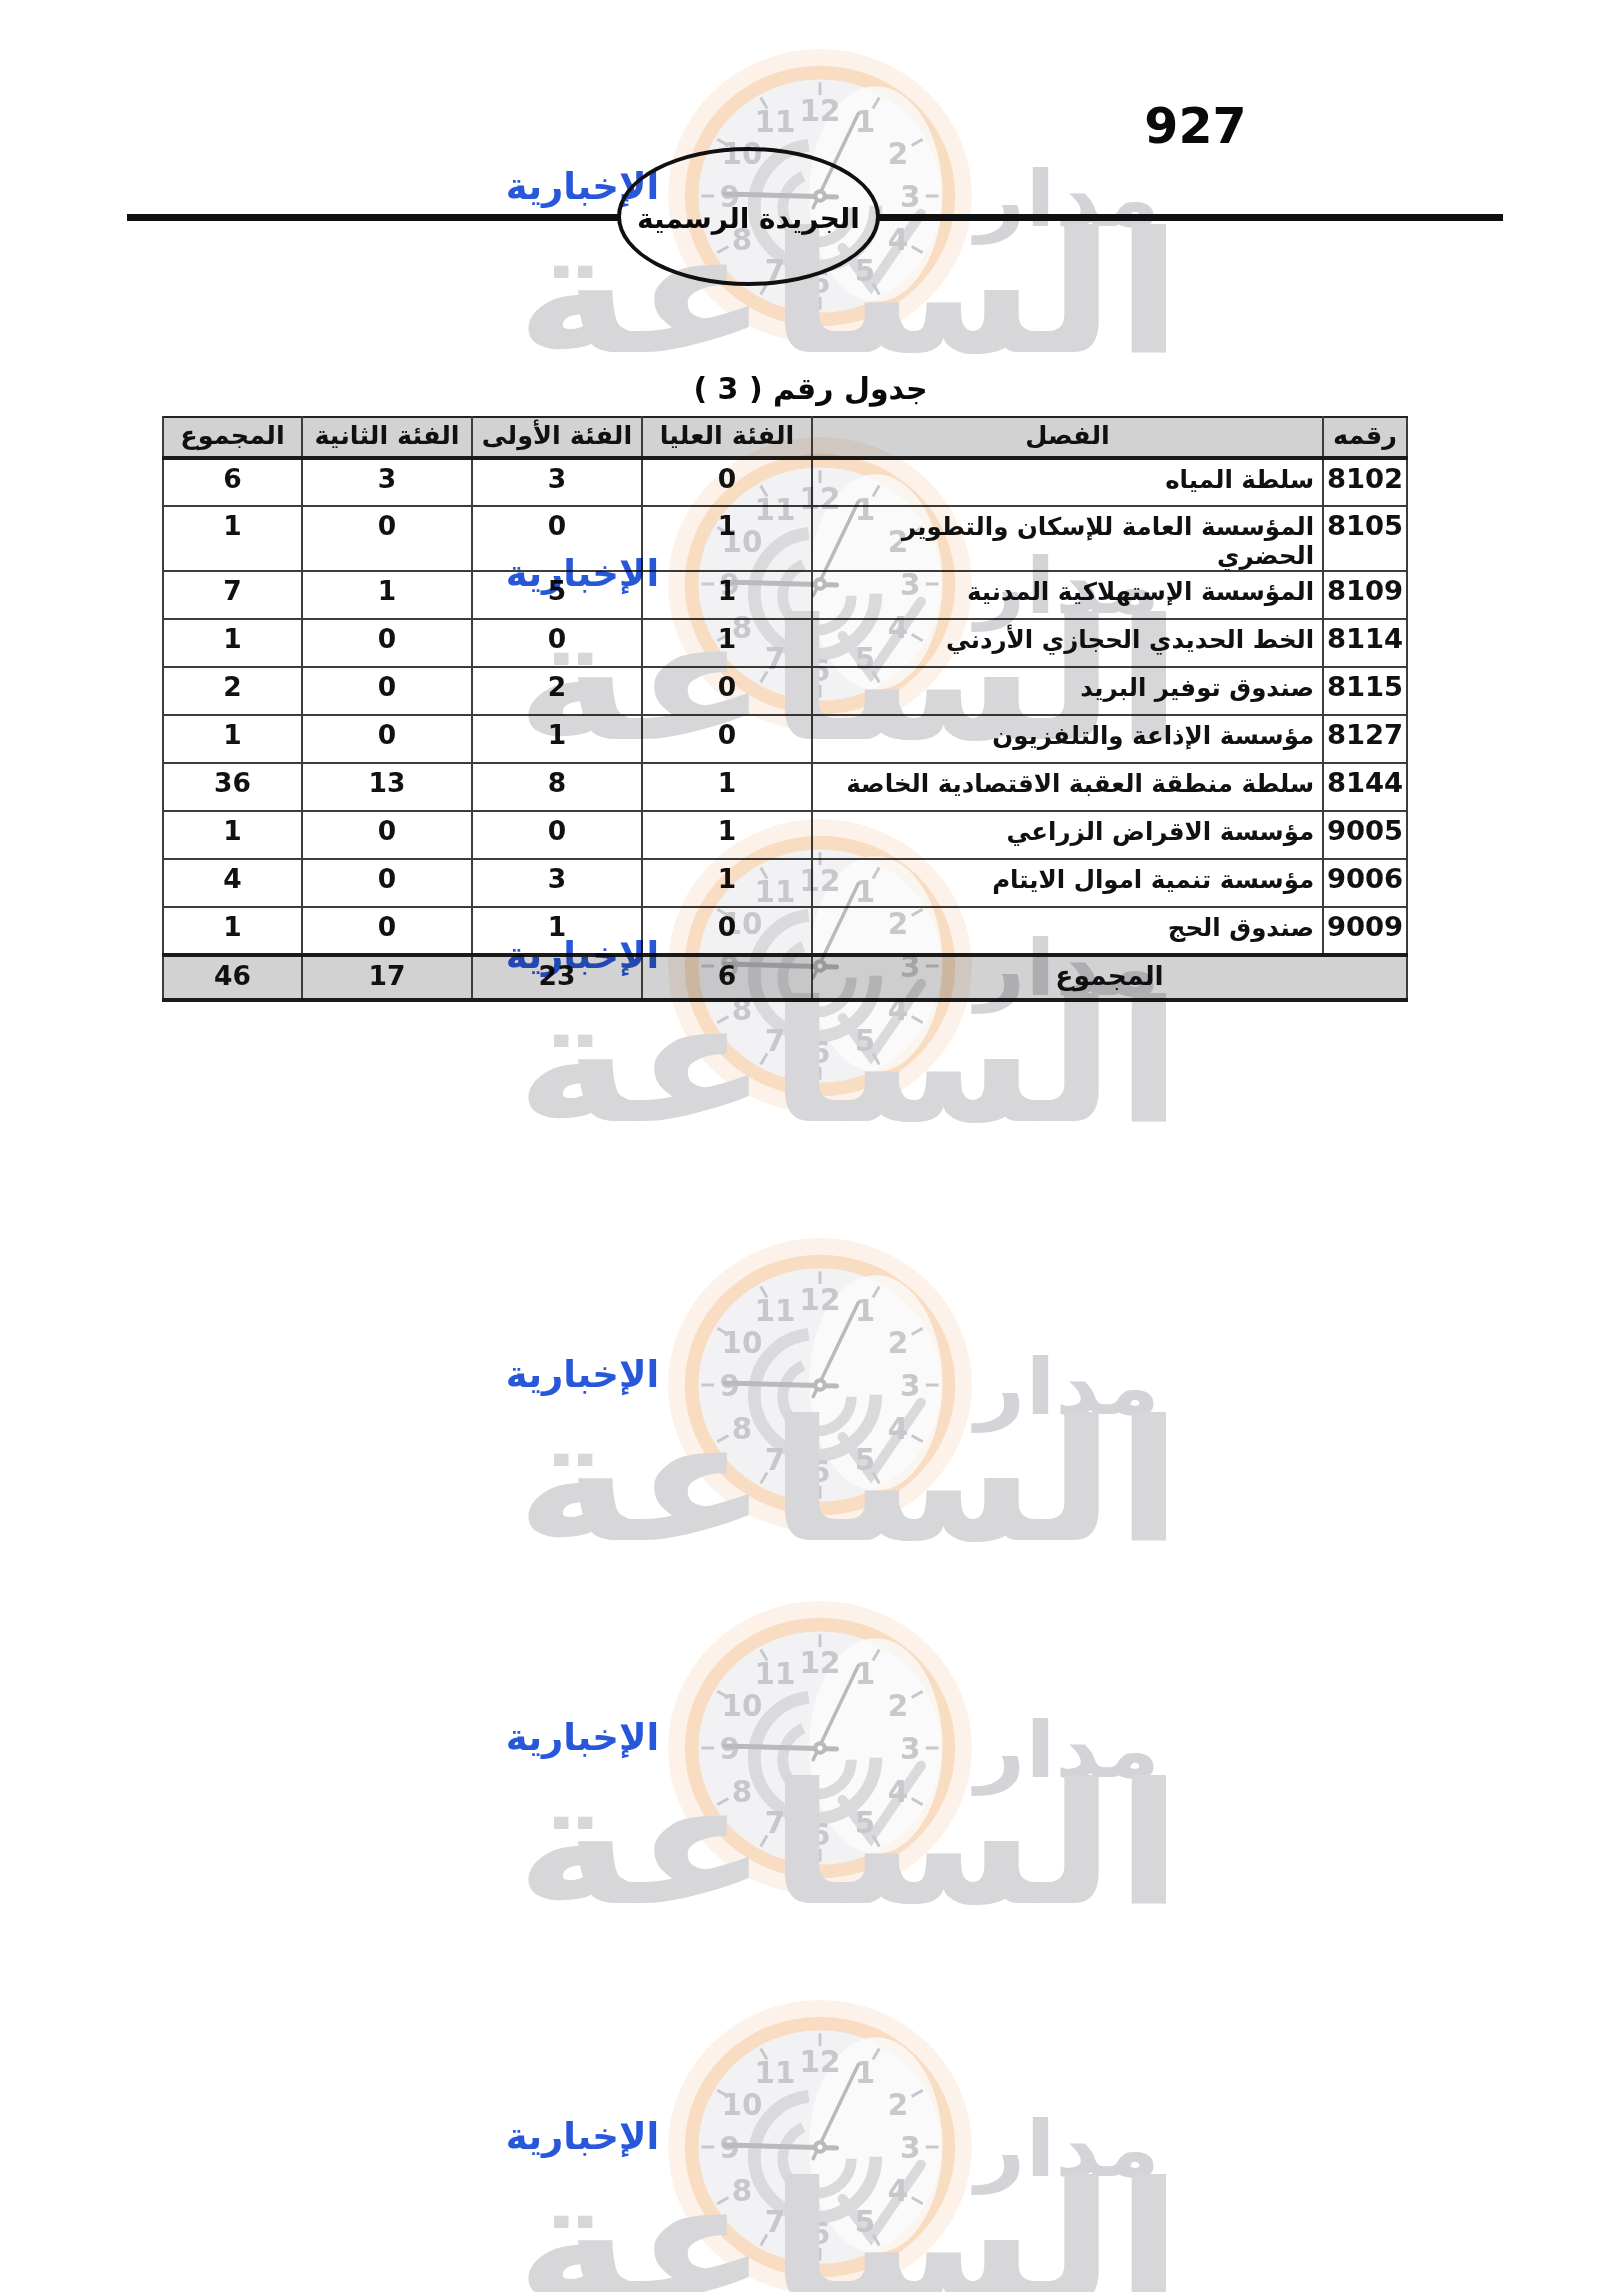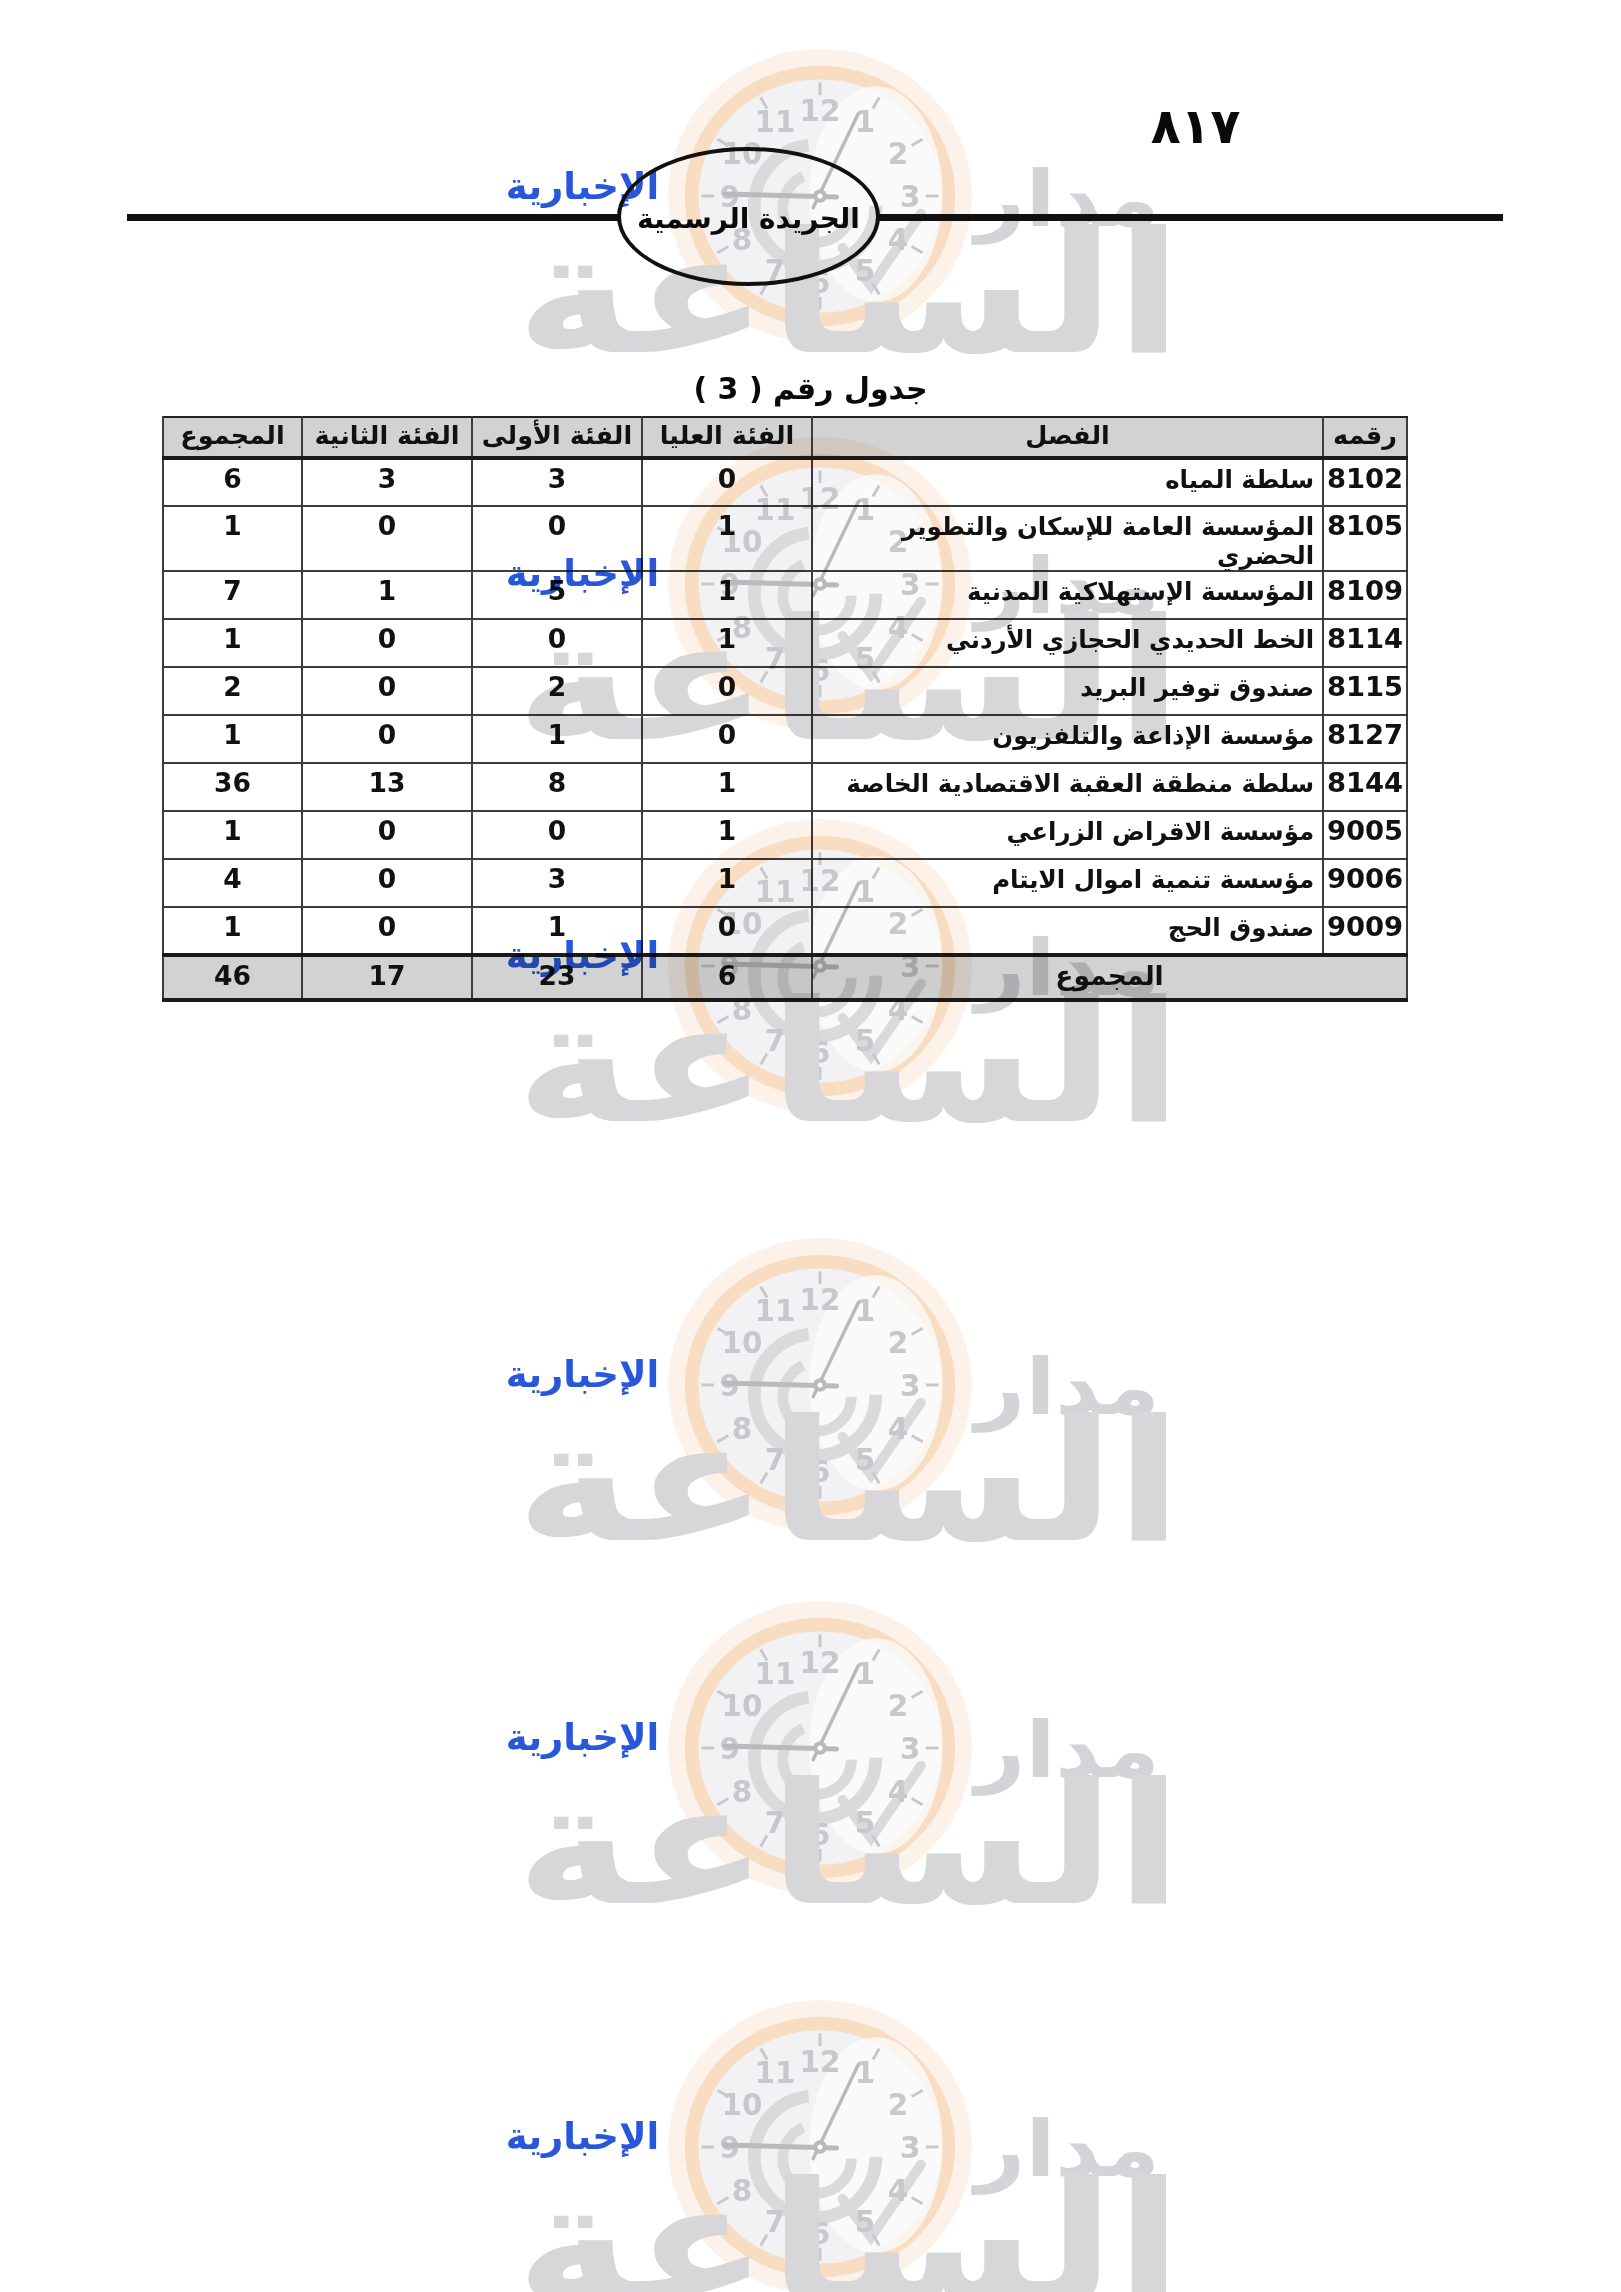--- a/index.html
+++ b/index.html
@@ -360,21 +360,21 @@
         <circle class="k-dot" cx="155" cy="150" r="7" fill="#b6b6ba"></circle>
         <circle class="k-dot-in" cx="155" cy="150" r="2.6" fill="#ffffff"></circle>
       </g>
     </svg>
     <div class="wm-tagline">الإخبارية</div>
     <div class="wm-word">مدار</div>
     <div class="wm-word-big">الساعة</div>
   </div>
     </div>
 
-  <div class="pagenum">٨١٧</div>
+  <div class="pagenum">927</div>
 
   <div class="rule left"></div>
   <div class="rule right"></div>
   <div class="masthead-ellipse">
     <span class="label">الجريدة الرسمية</span>
   </div>
 
   <div class="title l1">جدول رقم ( 3 )</div>
 
   <table class="jobs">

